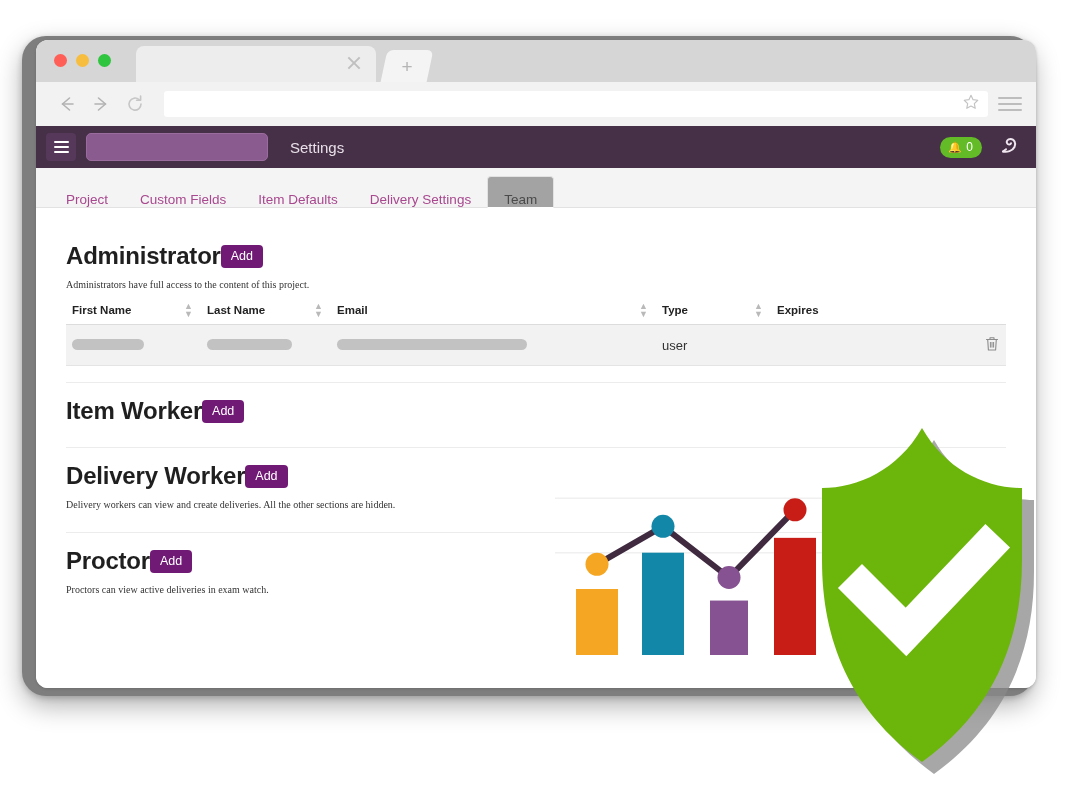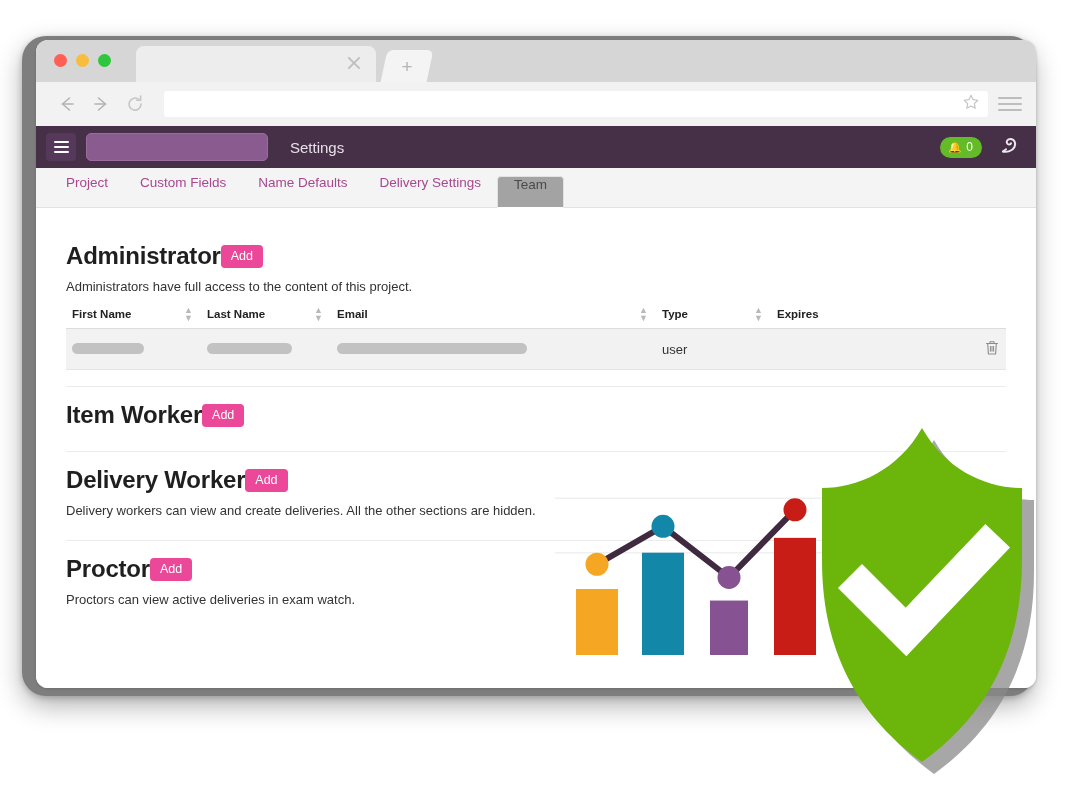--- a/index.html
+++ b/index.html
@@ -154,21 +154,21 @@
   .settings-tabs {
     height: 40px;
     background: #f4f4f4;
     border-bottom: 1px solid #e2e2e2;
     display: flex; align-items: flex-end;
     padding-left: 14px;
   }
   .s-tab {
     height: 32px;
     padding: 0 16px;
-    display: flex; align-items: flex-start;
+    display: flex; align-items: flex-end;
     font-size: 13.5px;
     color: #a8488f;
     border-radius: 4px 4px 0 0;
   }
   .s-tab.active {
     background: #a3a3a3;
     color: #4a4a4a;
     border: 1px solid #e2e2e2;
     border-bottom-color: #ffffff;
     margin-bottom: -1px;
@@ -182,29 +182,29 @@
     padding: 20px 30px 0 30px;
     overflow: hidden;
   }
   .section { border-top: 1px solid #ececec; padding-top: 14px; }
   .section:first-child { border-top: none; }
   .section-head { display: flex; align-items: center; gap: 0; }
   .section-title {
     font-size: 24px; font-weight: bold; color: #1f1f1f; letter-spacing: -0.2px;
   }
   .add-btn {
-    background: #ec4899;
+    background: #701a75;
     color: #ffffff;
     font-size: 12.5px;
     padding: 4px 10px 5px 10px;
     border-radius: 4px;
   }
   .section-desc {
     margin-top: 9px;
-    font-size: 13px; color: #333333;
+    font-size: 10px; color: #333333; font-family: Liberation Serif, serif;
   }
 
   
   .team-table { width: 100%; margin-top: 8px; border-collapse: collapse; }
   .team-table th {
     text-align: left;
     font-size: 11.5px; font-weight: bold; color: #222;
     padding: 6px 10px 8px 6px;
     border-bottom: 1px solid #dcdcdc;
     position: relative;
@@ -320,21 +320,21 @@
     </div>
 
     <div class="settings-tabs">
       <div class="s-tab">
         <span>Project</span>
       </div>
       <div class="s-tab">
         <span>Custom Fields</span>
       </div>
       <div class="s-tab">
-        <span>Name Defaults</span>
+        <span>Item Defaults</span>
       </div>
       <div class="s-tab">
         <span>Delivery Settings</span>
       </div>
       <div class="s-tab active">
         <span>Team</span>
       </div>
     </div>
 
     <div class="page-body">

